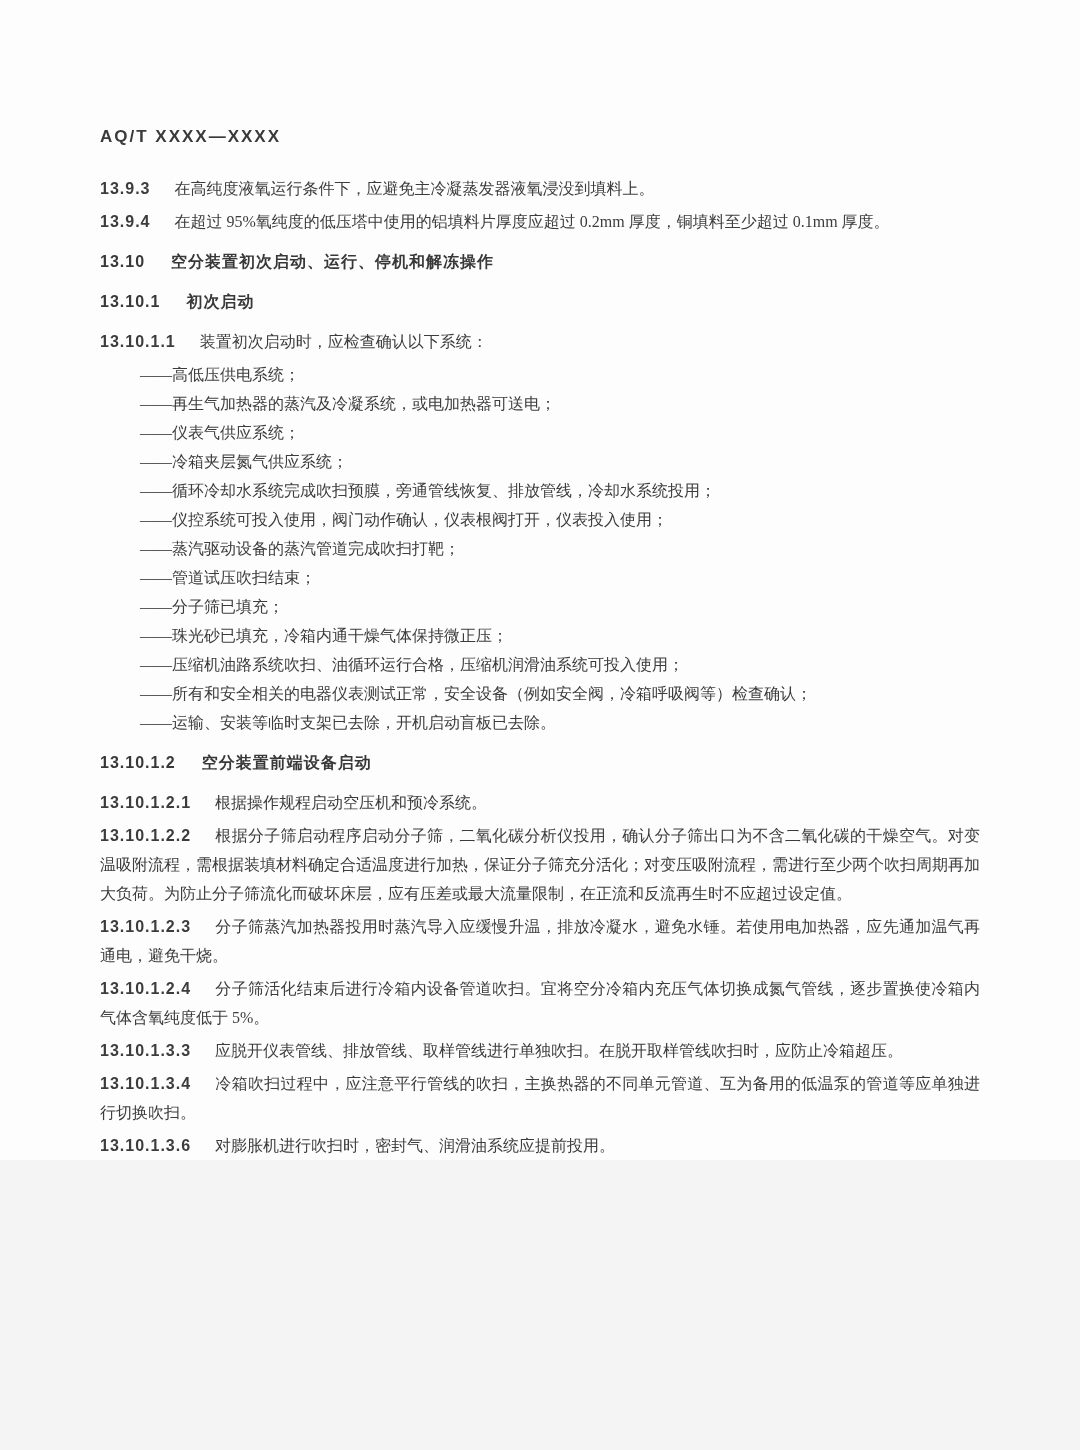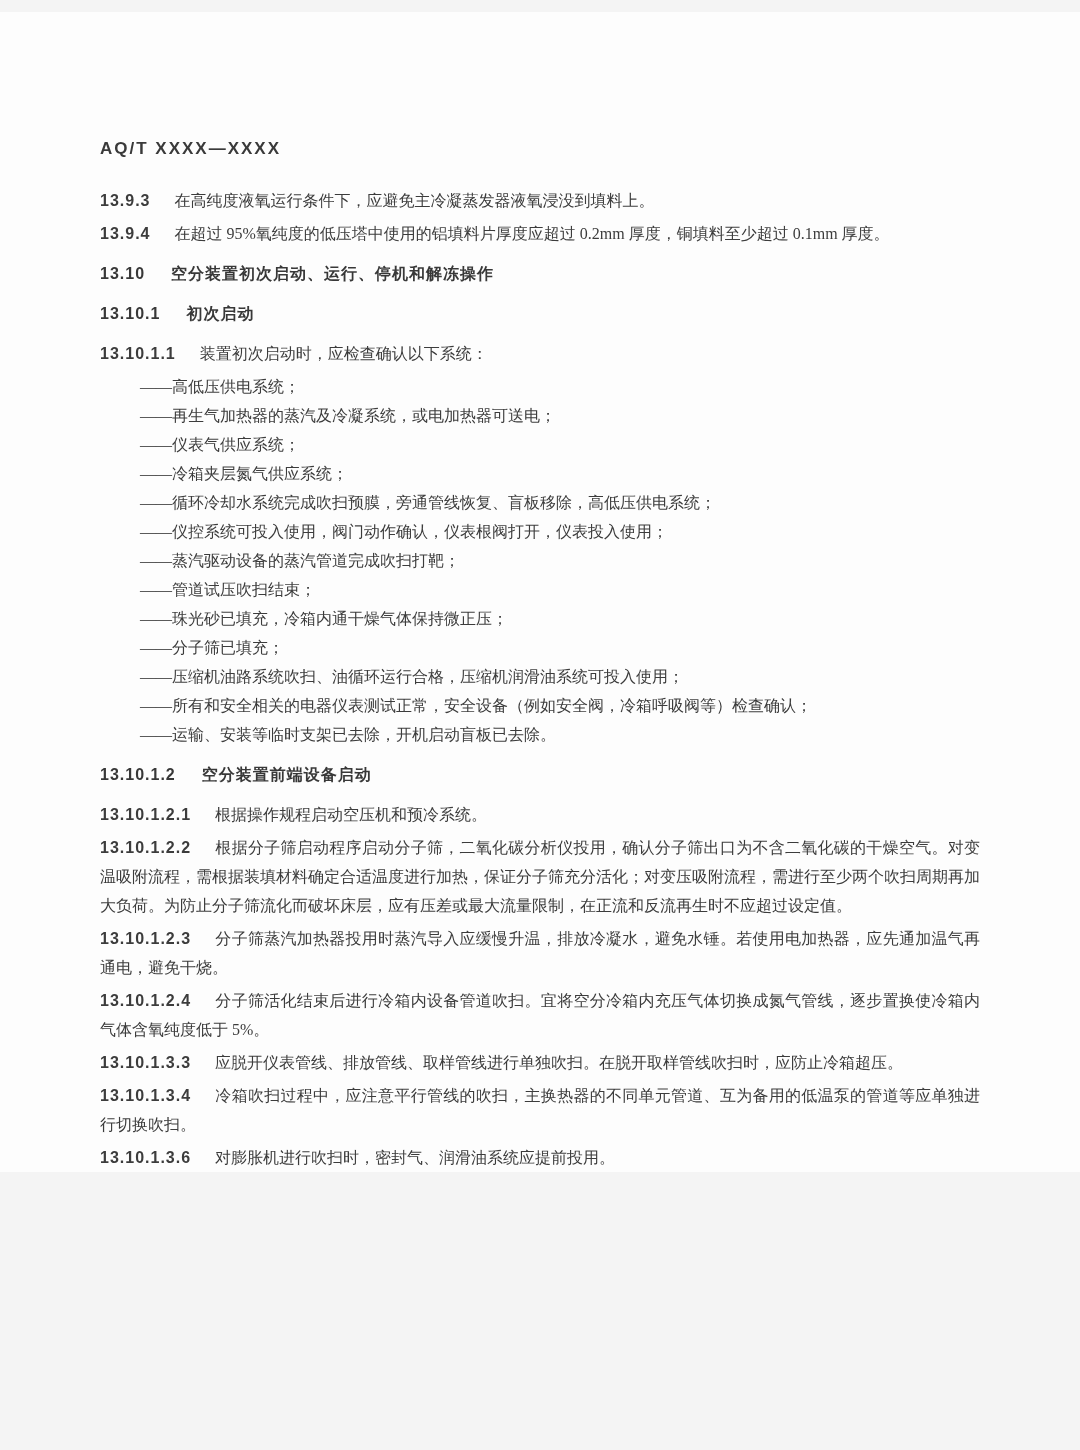--- a/index.html
+++ b/index.html
@@ -5,21 +5,21 @@
   html, body {
     margin: 0;
     padding: 0;
     background: #f4f4f4;
   }
   .page {
     position: relative;
     box-sizing: border-box;
     width: 1080px;
     height: 1160px;
-    margin: 12px auto;
+    margin: 0 auto;
     background: #fdfdfd;
     color: #3c3c3c;
     font-family: "Liberation Serif", "DejaVu Serif", serif;
     padding: 126px 100px 0 100px;
     overflow: hidden;
   }
   .doc-header {
     font-family: "Liberation Sans", "DejaVu Sans", sans-serif;
     font-weight: 600;
     font-size: 17px;
@@ -81,26 +81,26 @@
   <main class="doc-content">
       <p class="clause"><span class="num">13.9.3</span><span class="txt">在高纯度液氧运行条件下，应避免主冷凝蒸发器液氧浸没到填料上。</span></p>
       <p class="clause"><span class="num">13.9.4</span><span class="txt">在超过 95%氧纯度的低压塔中使用的铝填料片厚度应超过 0.2mm 厚度，铜填料至少超过 0.1mm 厚度。</span></p>
       <p class="heading"><span class="num">13.10</span><span class="txt">空分装置初次启动、运行、停机和解冻操作</span></p>
       <p class="heading"><span class="num">13.10.1</span><span class="txt">初次启动</span></p>
       <p class="clause"><span class="num">13.10.1.1</span><span class="txt">装置初次启动时，应检查确认以下系统：</span></p>
       <p class="list"><span class="dash">——</span><span class="txt">高低压供电系统；</span></p>
       <p class="list"><span class="dash">——</span><span class="txt">再生气加热器的蒸汽及冷凝系统，或电加热器可送电；</span></p>
       <p class="list"><span class="dash">——</span><span class="txt">仪表气供应系统；</span></p>
       <p class="list"><span class="dash">——</span><span class="txt">冷箱夹层氮气供应系统；</span></p>
-      <p class="list"><span class="dash">——</span><span class="txt">循环冷却水系统完成吹扫预膜，旁通管线恢复、盲板移除，高低压供电系统；</span></p>
+      <p class="list"><span class="dash">——</span><span class="txt">循环冷却水系统完成吹扫预膜，旁通管线恢复、排放管线，冷却水系统投用；</span></p>
       <p class="list"><span class="dash">——</span><span class="txt">仪控系统可投入使用，阀门动作确认，仪表根阀打开，仪表投入使用；</span></p>
       <p class="list"><span class="dash">——</span><span class="txt">蒸汽驱动设备的蒸汽管道完成吹扫打靶；</span></p>
       <p class="list"><span class="dash">——</span><span class="txt">管道试压吹扫结束；</span></p>
+      <p class="list"><span class="dash">——</span><span class="txt">分子筛已填充；</span></p>
       <p class="list"><span class="dash">——</span><span class="txt">珠光砂已填充，冷箱内通干燥气体保持微正压；</span></p>
-      <p class="list"><span class="dash">——</span><span class="txt">分子筛已填充；</span></p>
       <p class="list"><span class="dash">——</span><span class="txt">压缩机油路系统吹扫、油循环运行合格，压缩机润滑油系统可投入使用；</span></p>
       <p class="list"><span class="dash">——</span><span class="txt">所有和安全相关的电器仪表测试正常，安全设备（例如安全阀，冷箱呼吸阀等）检查确认；</span></p>
       <p class="list"><span class="dash">——</span><span class="txt">运输、安装等临时支架已去除，开机启动盲板已去除。</span></p>
       <p class="heading"><span class="num">13.10.1.2</span><span class="txt">空分装置前端设备启动</span></p>
       <p class="clause"><span class="num">13.10.1.2.1</span><span class="txt">根据操作规程启动空压机和预冷系统。</span></p>
       <p class="clause"><span class="num">13.10.1.2.2</span><span class="txt">根据分子筛启动程序启动分子筛，二氧化碳分析仪投用，确认分子筛出口为不含二氧化碳的干燥空气。对变温吸附流程，需根据装填材料确定合适温度进行加热，保证分子筛充分活化；对变压吸附流程，需进行至少两个吹扫周期再加大负荷。为防止分子筛流化而破坏床层，应有压差或最大流量限制，在正流和反流再生时不应超过设定值。</span></p>
       <p class="clause"><span class="num">13.10.1.2.3</span><span class="txt">分子筛蒸汽加热器投用时蒸汽导入应缓慢升温，排放冷凝水，避免水锤。若使用电加热器，应先通加温气再通电，避免干烧。</span></p>
       <p class="clause"><span class="num">13.10.1.2.4</span><span class="txt">分子筛活化结束后进行冷箱内设备管道吹扫。宜将空分冷箱内充压气体切换成氮气管线，逐步置换使冷箱内气体含氧纯度低于 5%。</span></p>
       <p class="clause"><span class="num">13.10.1.3.3</span><span class="txt">应脱开仪表管线、排放管线、取样管线进行单独吹扫。在脱开取样管线吹扫时，应防止冷箱超压。</span></p>
       <p class="clause"><span class="num">13.10.1.3.4</span><span class="txt">冷箱吹扫过程中，应注意平行管线的吹扫，主换热器的不同单元管道、互为备用的低温泵的管道等应单独进行切换吹扫。</span></p>

